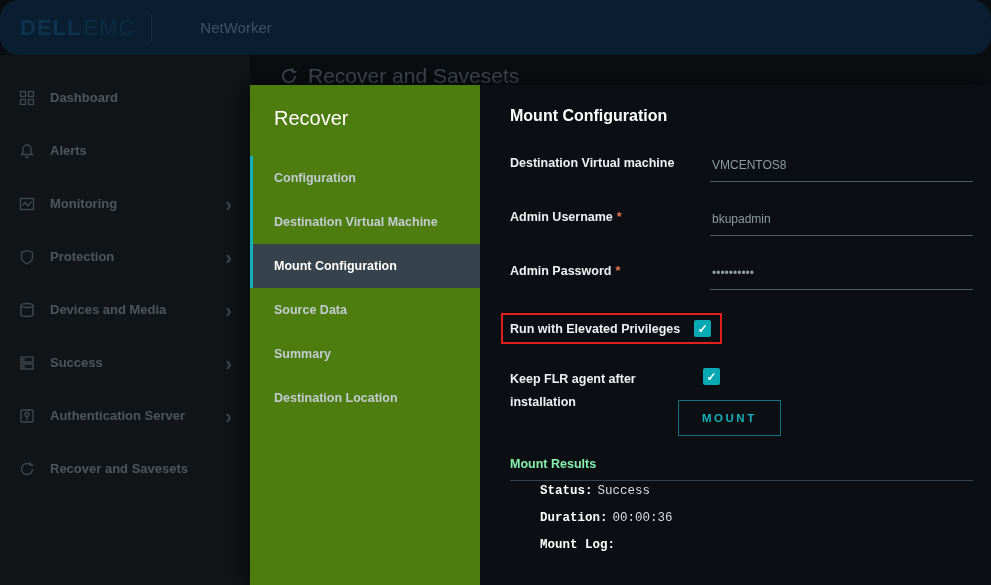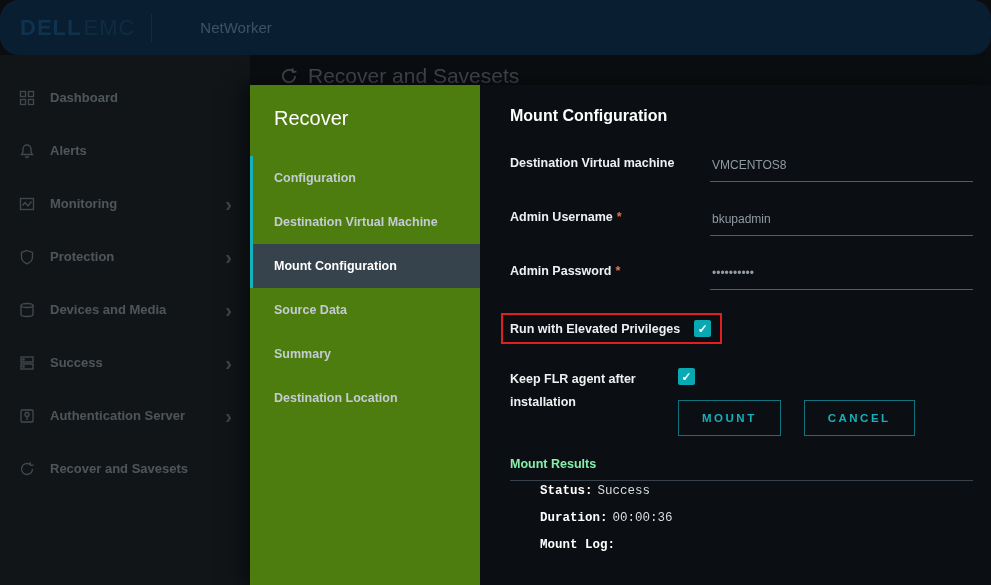--- a/index.html
+++ b/index.html
@@ -55,21 +55,21 @@
                  padding:7px 2px 9px 2px; min-height:18px; }
 
   .checkbox { width:17px; height:17px; background:#09a9b4; border-radius:2px; color:#fff;
               font-size:12px; font-weight:bold; display:inline-flex; align-items:center;
               justify-content:center; flex:none; cursor:pointer; }
 
   .elevated-row { display:inline-flex; align-items:center; gap:14px; border:2px solid #e11f1f;
                   padding:5px 9px 5px 7px; margin-left:-9px; margin-bottom:24px; }
   .elevated-row .cb-label { color:#eef1f2; font-size:12.5px; font-weight:bold; }
 
-  .flr-row { display:flex; margin-bottom:2px; }
+  .flr-row { display:flex; margin-bottom:2px;gap:25px; }
   .flr-row .cb-label { width:168px; flex:none; color:#eef1f2; font-size:12.5px; font-weight:bold;
                        line-height:1.85; }
 
   .btn-row { margin-left:168px; margin-top:-16px; display:flex; gap:23px; }
   .btn { background:transparent; border:1px solid #0f727c; color:#17b0ba; font-family:"Liberation Sans",sans-serif;
          font-size:11.5px; font-weight:bold; letter-spacing:2.5px; padding:11px 23px; cursor:pointer; }
 
   .results-heading { color:#86efac; font-size:12.5px; font-weight:bold; margin-top:21px; }
   .results-divider { border-bottom:1px solid #39424a; margin-top:9px; }
   .results-list { margin:3px 0 0 30px;font-family:Liberation Mono, monospace; }
@@ -241,21 +241,20 @@
         <span class="checkbox">✓</span>
       </div>
 
       <div class="flr-row">
         <span class="cb-label">Keep FLR agent after installation</span>
         <span class="checkbox">✓</span>
       </div>
 
       <div class="btn-row">
         <button class="btn">MOUNT</button>
-        <button class="btn">CANCEL</button>
       </div>
 
       <div class="results-heading">Mount Results</div>
       <div class="results-divider"></div>
 
       <div class="results-list">
         <div class="result-row">
           <span class="result-label">Status:</span><span class="result-value">Success</span>
         </div>
         <div class="result-row">

